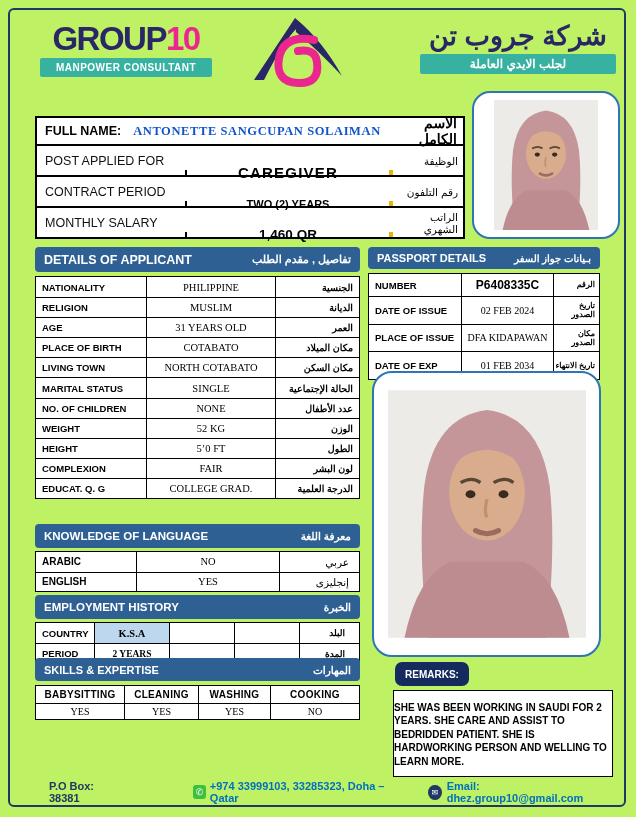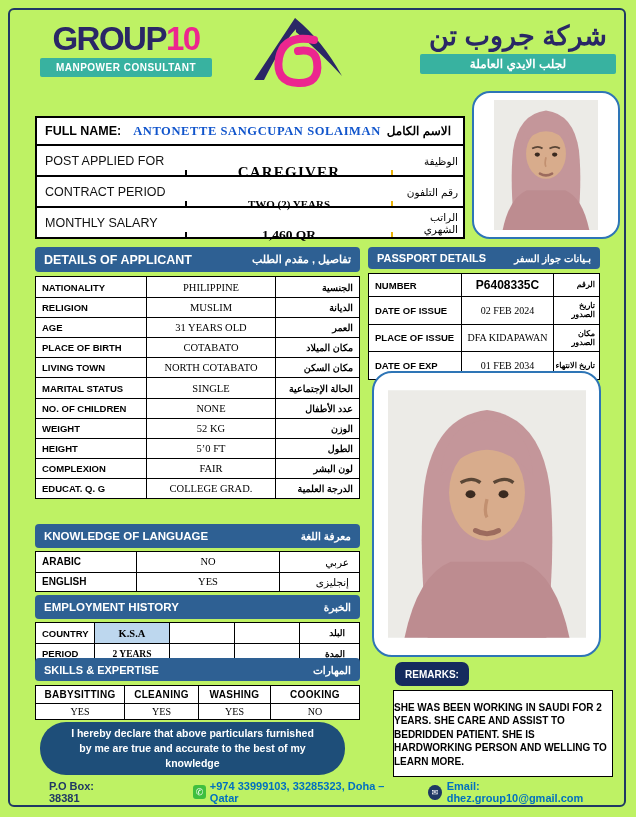--- a/index.html
+++ b/index.html
@@ -29,25 +29,25 @@
   .ref-value { color:#F00; font-weight:bold; font-size:10px; font-family:"Liberation Serif", serif; }
 
   
   .main-table { position:absolute; left:35px; top:116px; width:430px; border:2px solid #000; background:#fff; }
   .mt-row { display:flex; align-items:center; height:31px; }
   .mt-row.name-row { height:26px; padding-left:8px; }
   .mt-row + .mt-row { border-top:2px solid #000; }
   .fn-label { font-weight:bold; font-size:12.5px; color:#000; }
   .fn-value { font-family:"Liberation Serif", serif; font-weight:bold; color:#1155CC; font-size:12.5px;
               letter-spacing:.6px; margin-left:12px; }
-  .fn-ar { margin-left:auto; direction:rtl; font-size:12px; font-weight:bold; padding-right:12px; width:78px; }
+  .fn-ar { margin-left:auto; direction:rtl; font-size:14px; font-weight:bold; padding-right:6px; width:78px; }
   .mt-c1 { width:148px; padding-left:8px; font-size:12.5px; color:#111; align-self:stretch; display:flex; align-items:center; }
-  .mt-c2 { flex:1; align-self:stretch; border-left:2px solid #000; border-right:2px solid #eab308;
+  .mt-c2 { flex:1; align-self:stretch; border-left:2px solid #000; border-right:4px solid #eab308;
            display:flex; align-items:center; justify-content:center;
-           font-family:Liberation Serif, serif; font-weight:bold;margin-top:24px; }
+           font-family:Liberation Sans, sans-serif; font-weight:bold;margin-top:24px; }
   .mt-c3 { width:70px; align-self:stretch; direction:rtl; font-size:10.5px; display:flex; align-items:center;
            padding-right:5px; }
   .v-post { font-size:15px; letter-spacing:1.2px; }
   .v-contract { font-size:11px; }
   .v-salary { font-size:13.5px; }
 
   
   .photo-card-small { position:absolute; left:472px; top:91px; width:148px; height:148px;
                       border:2px solid #2E75B6; border-radius:18px; display:flex; align-items:center;
                       justify-content:center; background:#fff; }
@@ -361,21 +361,20 @@
       <div class="cell sk-c sk-v sk-0">YES</div>
       <div class="cell sk-c sk-v sk-1 bl">YES</div>
       <div class="cell sk-c sk-v sk-2 bl">YES</div>
       <div class="cell sk-c sk-v sk-3 bl">NO</div>
     </div>
   </div>
 
   <div class="remarks-badge">REMARKS:</div>
   <div class="remarks-box">SHE WAS BEEN WORKING IN SAUDI FOR 2 YEARS. SHE CARE AND ASSIST TO BEDRIDDEN PATIENT. SHE IS HARDWORKING PERSON AND WELLING TO LEARN MORE.</div>
 
-  <div class="declaration">I hereby declare that above particulars furnished by me are true and accurate to the best of my knowledge</div>
 
   <div class="footer">
     <span class="po-box">P.O Box: 38381</span>
     <span class="wa-icon">✆</span>
     <span class="phone">+974 33999103, 33285323, Doha – Qatar</span>
     <span class="mail-icon">✉</span>
     <span class="email">Email: dhez.group10@gmail.com</span>
   </div>
 </div>
 

